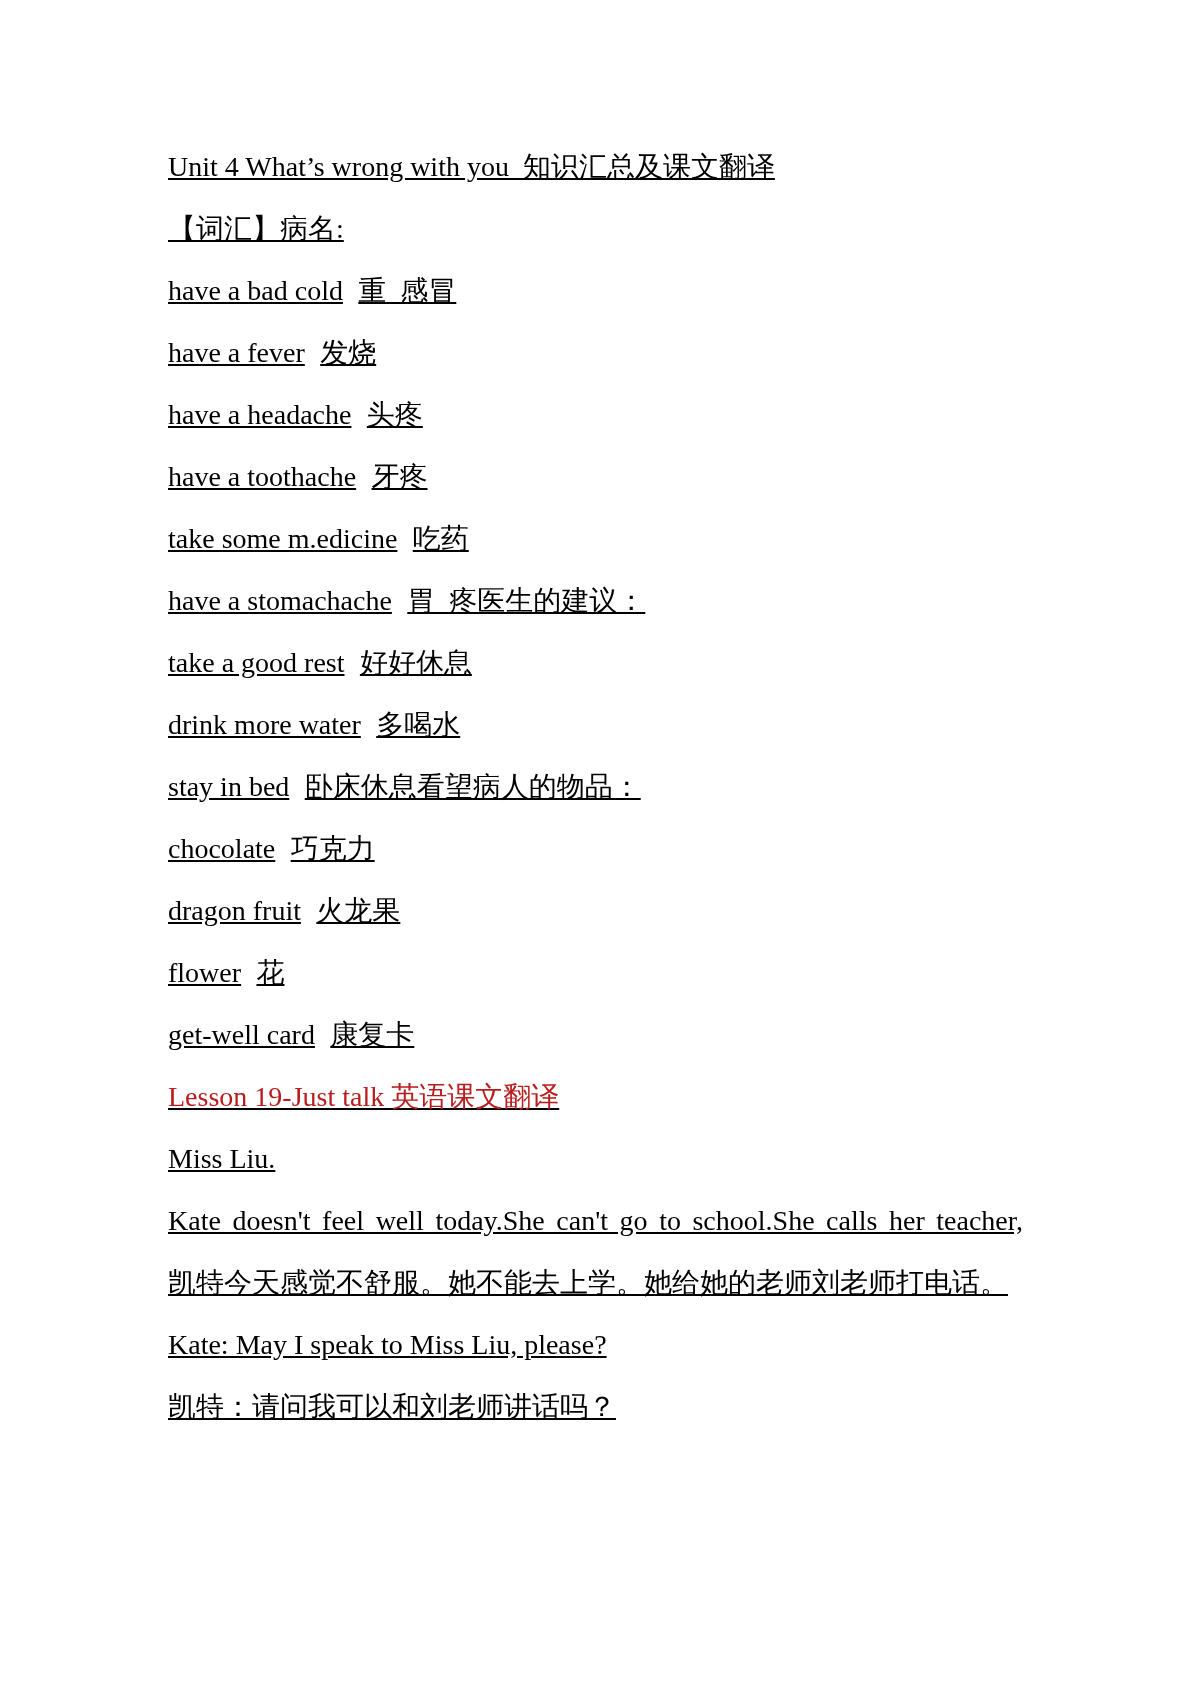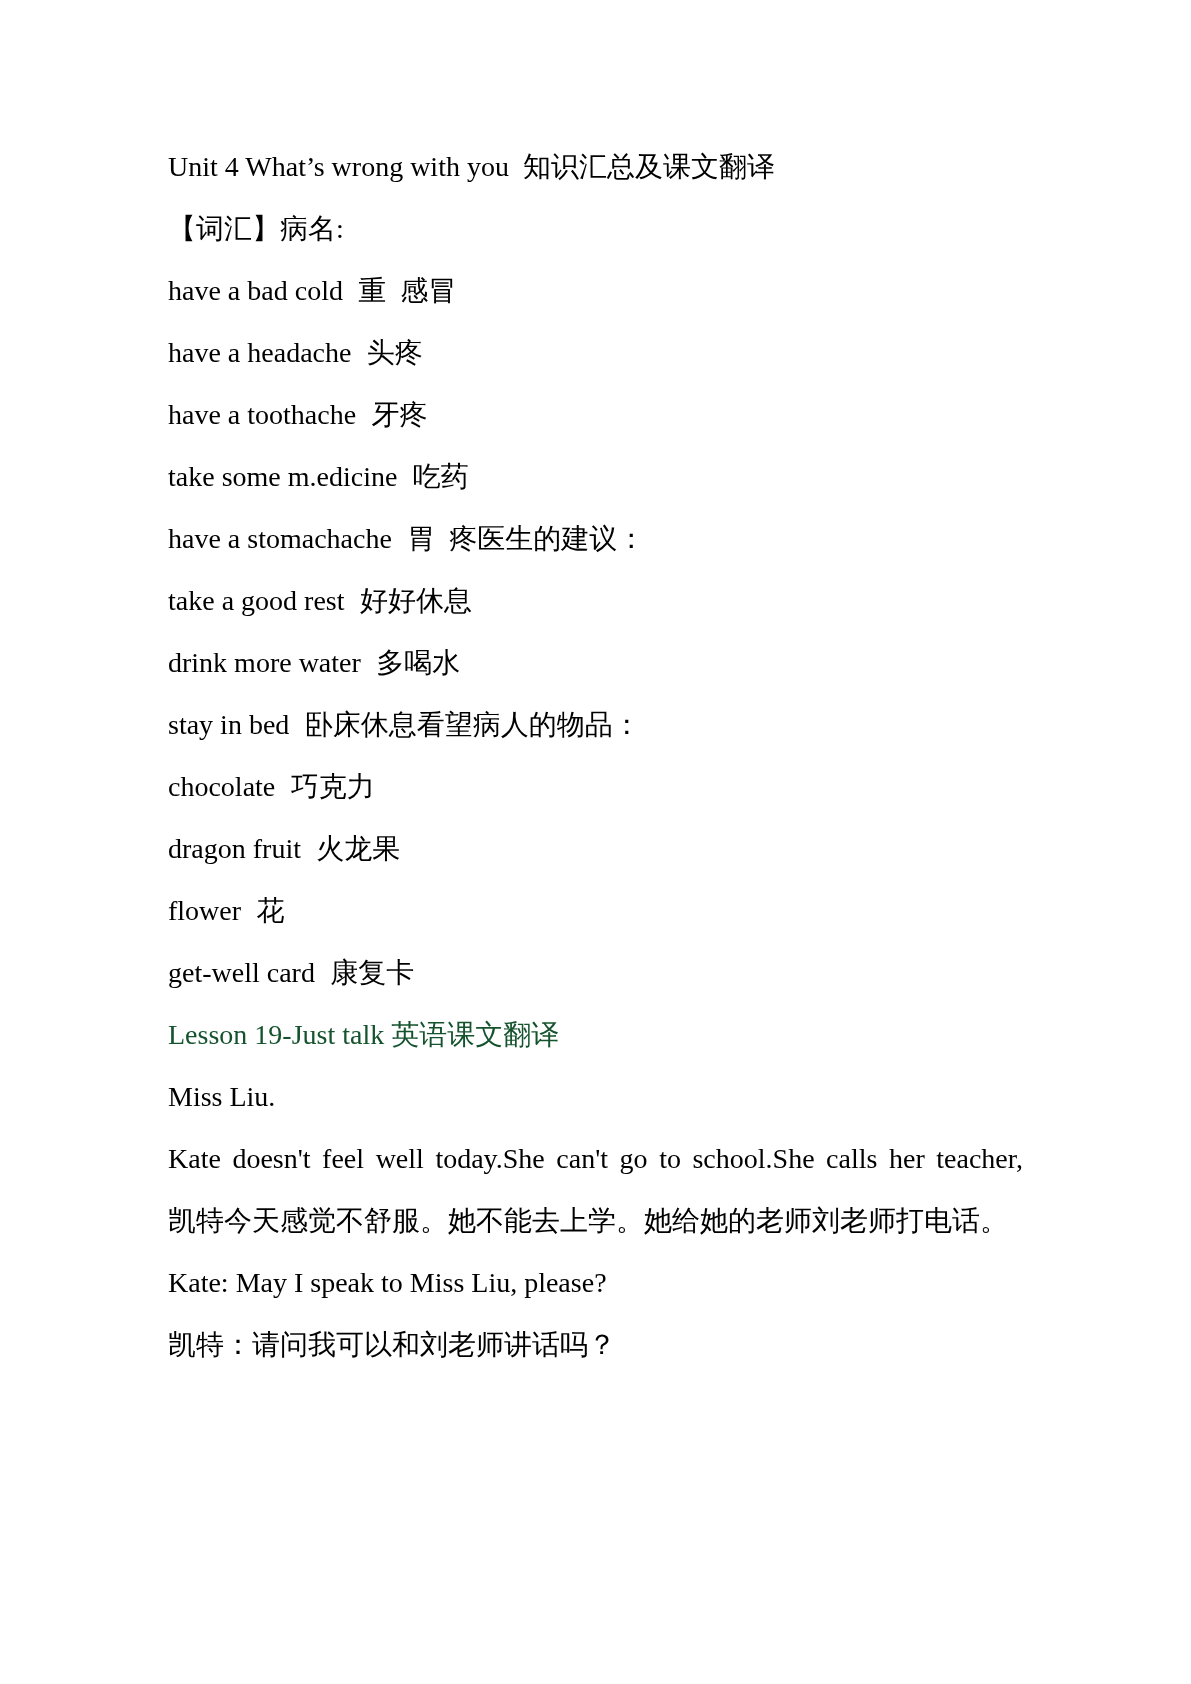--- a/index.html
+++ b/index.html
@@ -12,20 +12,21 @@
     width: 1191px;
     height: 1684px;
     background: #ffffff;
     box-sizing: border-box;
     padding: 136px 168px 0 168px;
     font-family: "Liberation Serif", "DejaVu Serif", serif;
     font-size: 28px;
     line-height: 62px;
     color: #000000;
     overflow: hidden;
+    text-decoration: underline;
   }
   .content {
     width: 855px;
   }
   .line {
     margin: 0;
     padding: 0;
     white-space: pre-wrap;
   }
   .line .en {
@@ -43,20 +44,21 @@
 <div class="page">
   <div class="content">
 
     <p class="line">Unit 4 What’s wrong with you  知识汇总及课文翻译</p>
 
     <p class="line">【词汇】病名:</p>
 
     <div id="vocab-list">
   <p class="line"><span class="en">have a bad cold</span><span class="zh">重  感冒</span></p>
 
+  <p class="line"><span class="en">have a fever</span><span class="zh">发烧</span></p>
 
   <p class="line"><span class="en">have a headache</span><span class="zh">头疼</span></p>
 
   <p class="line"><span class="en">have a toothache</span><span class="zh">牙疼</span></p>
 
   <p class="line"><span class="en">take some m.edicine</span><span class="zh">吃药</span></p>
 
   <p class="line"><span class="en">have a stomachache</span><span class="zh">胃  疼医生的建议：</span></p>
 
   <p class="line"><span class="en">take a good rest</span><span class="zh">好好休息</span></p>
@@ -68,21 +70,21 @@
   <p class="line"><span class="en">chocolate</span><span class="zh">巧克力</span></p>
 
   <p class="line"><span class="en">dragon fruit</span><span class="zh">火龙果</span></p>
 
   <p class="line"><span class="en">flower</span><span class="zh">花</span></p>
 
   <p class="line"><span class="en">get-well card</span><span class="zh">康复卡</span></p>
 
 </div>
 
-    <p class="line" id="lesson-heading" style="color: #14532d;">Lesson 19-Just talk 英语课文翻译</p>
+    <p class="line" id="lesson-heading" style="color: #b91c1c;">Lesson 19-Just talk 英语课文翻译</p>
 
     <div id="passage">
   <p class="line">Miss Liu.</p>
 
   <p class="line justify-line">Kate doesn't feel well today.She can't go to school.She calls her teacher,</p>
 
   <p class="line">凯特今天感觉不舒服。她不能去上学。她给她的老师刘老师打电话。</p>
 
   <p class="line">Kate: May I speak to Miss Liu, please?</p>
 

